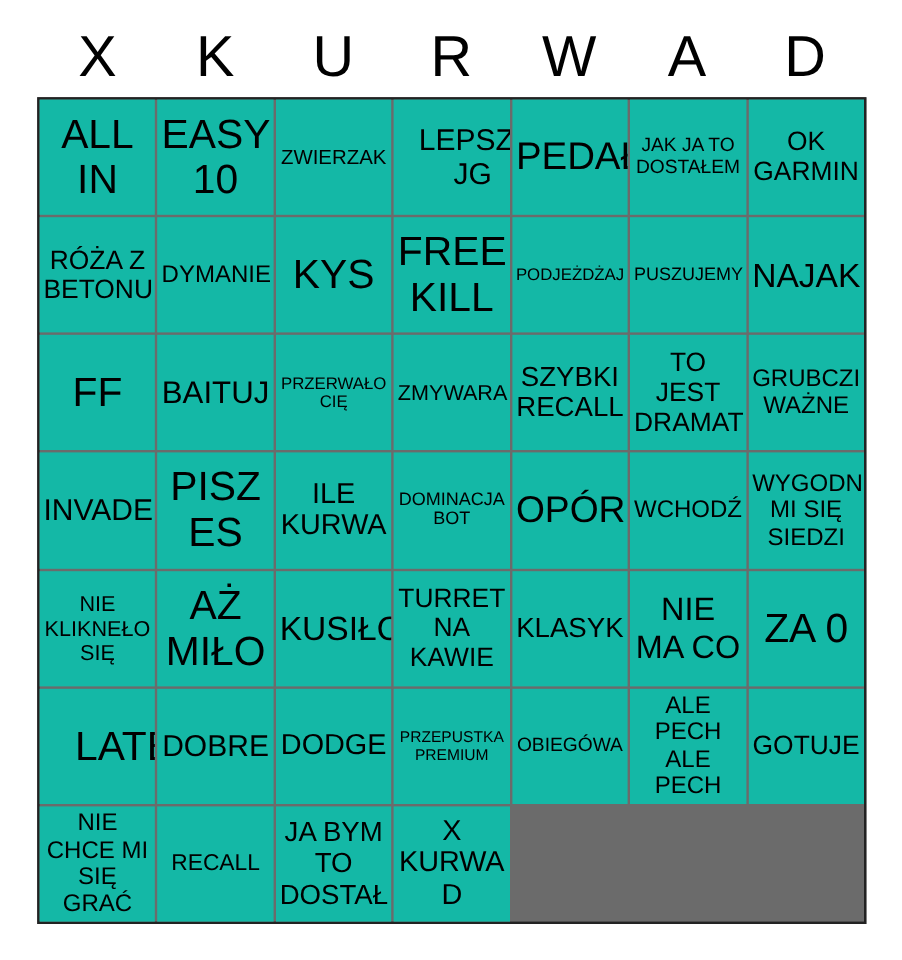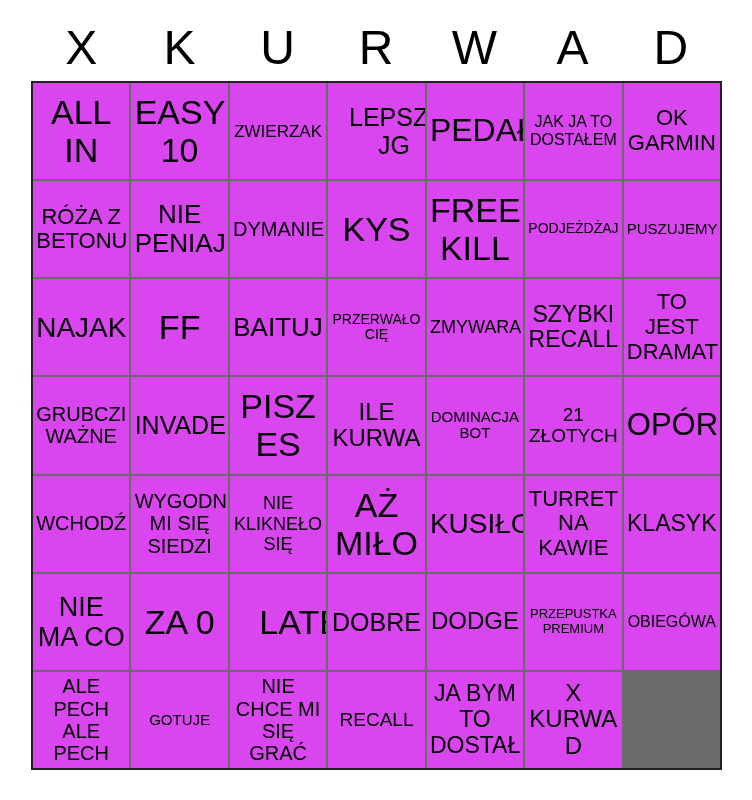--- a/index.html
+++ b/index.html
@@ -41,21 +41,21 @@
     height: 685px;
     border: 2px solid #222222;
     background: #6b6b6b; 
     display: grid;
     grid-template-columns: repeat(7, 1fr);
     grid-template-rows: repeat(7, 1fr);
     gap: 2px;
     box-sizing: content-box;
   }
   .cell {
-    background: #d946ef;
+    background: #14b8a6;
     display: flex;
     align-items: center;
     justify-content: center;
     text-align: center;
     overflow: hidden;
     cursor: pointer;
   }
   .cell-text {
     display: inline-block;
     max-width: 90px;
@@ -99,23 +99,20 @@
       <div class="cell">
         <span class="cell-text" style="font-size: 16px;">JAK JA TO DOSTAŁEM</span>
       </div>
       <div class="cell">
         <span class="cell-text" style="font-size: 22px;">OK GARMIN</span>
       </div>
       <div class="cell">
         <span class="cell-text" style="font-size: 22px;">RÓŻA Z BETONU</span>
       </div>
       <div class="cell">
-        <span class="cell-text" style="font-size: 26px;">NIE PENIAJ</span>
-      </div>
-      <div class="cell">
         <span class="cell-text" style="font-size: 20px;">DYMANIE</span>
       </div>
       <div class="cell">
         <span class="cell-text" style="font-size: 34px;">KYS</span>
       </div>
       <div class="cell">
         <span class="cell-text" style="font-size: 34px;">FREE KILL</span>
       </div>
       <div class="cell">
         <span class="cell-text" style="font-size: 14px;">PODJEŻDŻAJ</span>
@@ -153,23 +150,20 @@
       <div class="cell">
         <span class="cell-text" style="font-size: 34px;">PISZ ES</span>
       </div>
       <div class="cell">
         <span class="cell-text" style="font-size: 24px;">ILE KURWA</span>
       </div>
       <div class="cell">
         <span class="cell-text" style="font-size: 15px;">DOMINACJA BOT</span>
       </div>
       <div class="cell">
-        <span class="cell-text" style="font-size: 19px;">21 ZŁOTYCH</span>
-      </div>
-      <div class="cell">
         <span class="cell-text" style="font-size: 31px;">OPÓR</span>
       </div>
       <div class="cell">
         <span class="cell-text" style="font-size: 20px;">WCHODŹ</span>
       </div>
       <div class="cell">
         <span class="cell-text" style="font-size: 20px;">WYGODNIE MI SIĘ SIEDZI</span>
       </div>
       <div class="cell">
         <span class="cell-text" style="font-size: 18px;">NIE KLIKNEŁO SIĘ</span>
@@ -204,21 +198,21 @@
       <div class="cell">
         <span class="cell-text" style="font-size: 13px;">PRZEPUSTKA PREMIUM</span>
       </div>
       <div class="cell">
         <span class="cell-text" style="font-size: 16px;">OBIEGÓWA</span>
       </div>
       <div class="cell">
         <span class="cell-text" style="font-size: 20px;">ALE PECH ALE PECH</span>
       </div>
       <div class="cell">
-        <span class="cell-text" style="font-size: 15px;">GOTUJE</span>
+        <span class="cell-text" style="font-size: 22px;">GOTUJE</span>
       </div>
       <div class="cell">
         <span class="cell-text" style="font-size: 20px;">NIE CHCE MI SIĘ GRAĆ</span>
       </div>
       <div class="cell">
         <span class="cell-text" style="font-size: 19px;">RECALL</span>
       </div>
       <div class="cell">
         <span class="cell-text" style="font-size: 23px;">JA BYM TO DOSTAŁ</span>
       </div>

